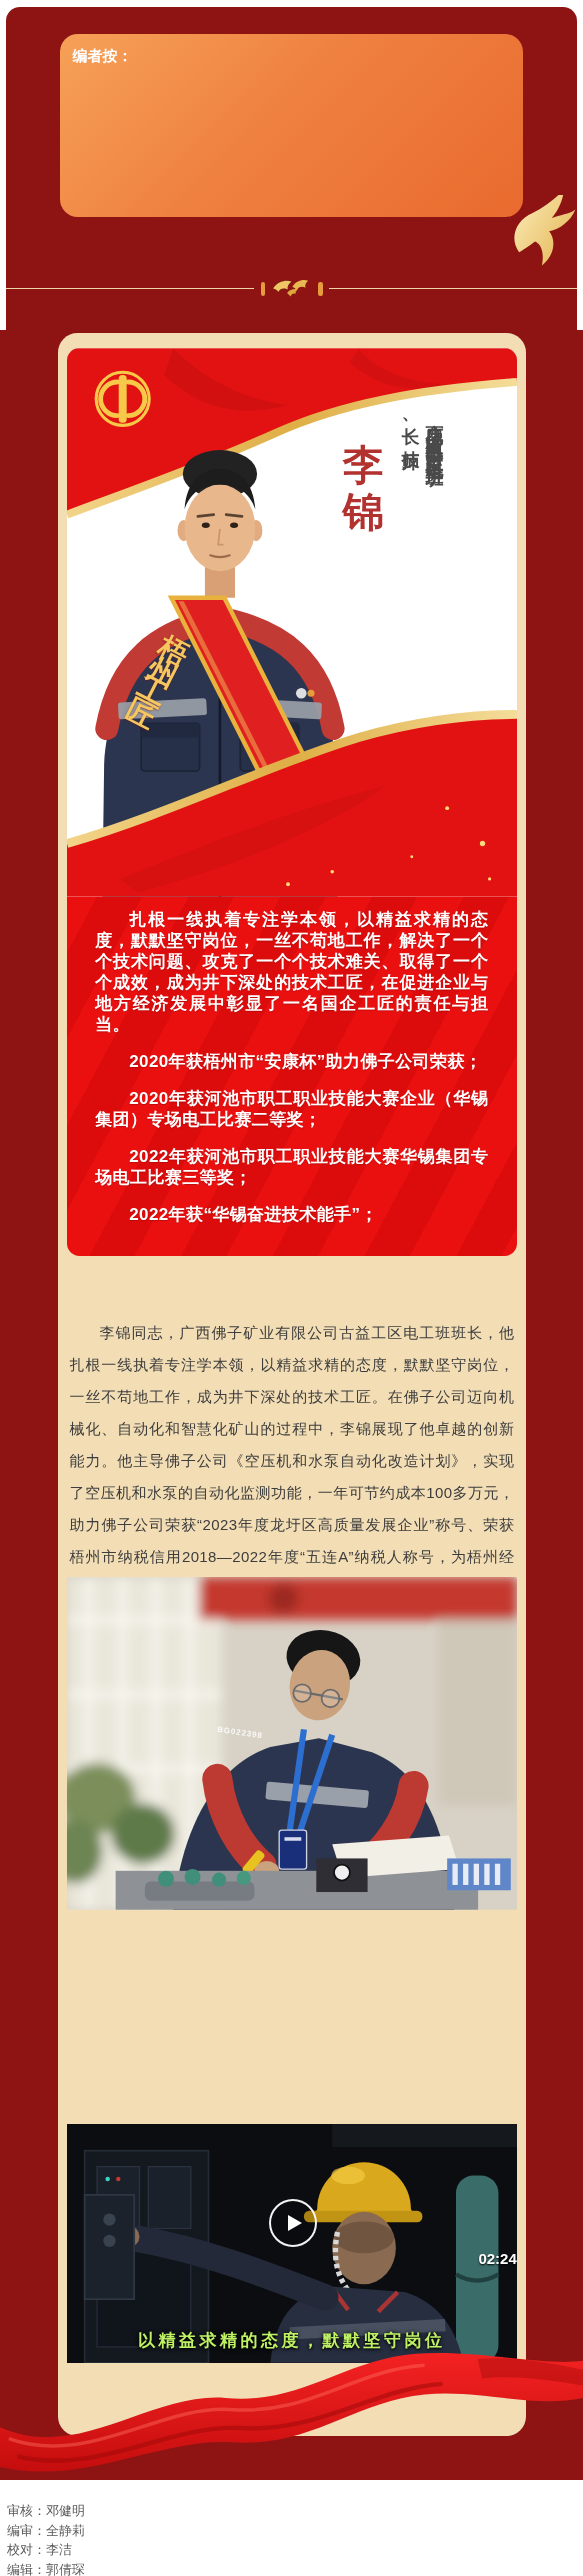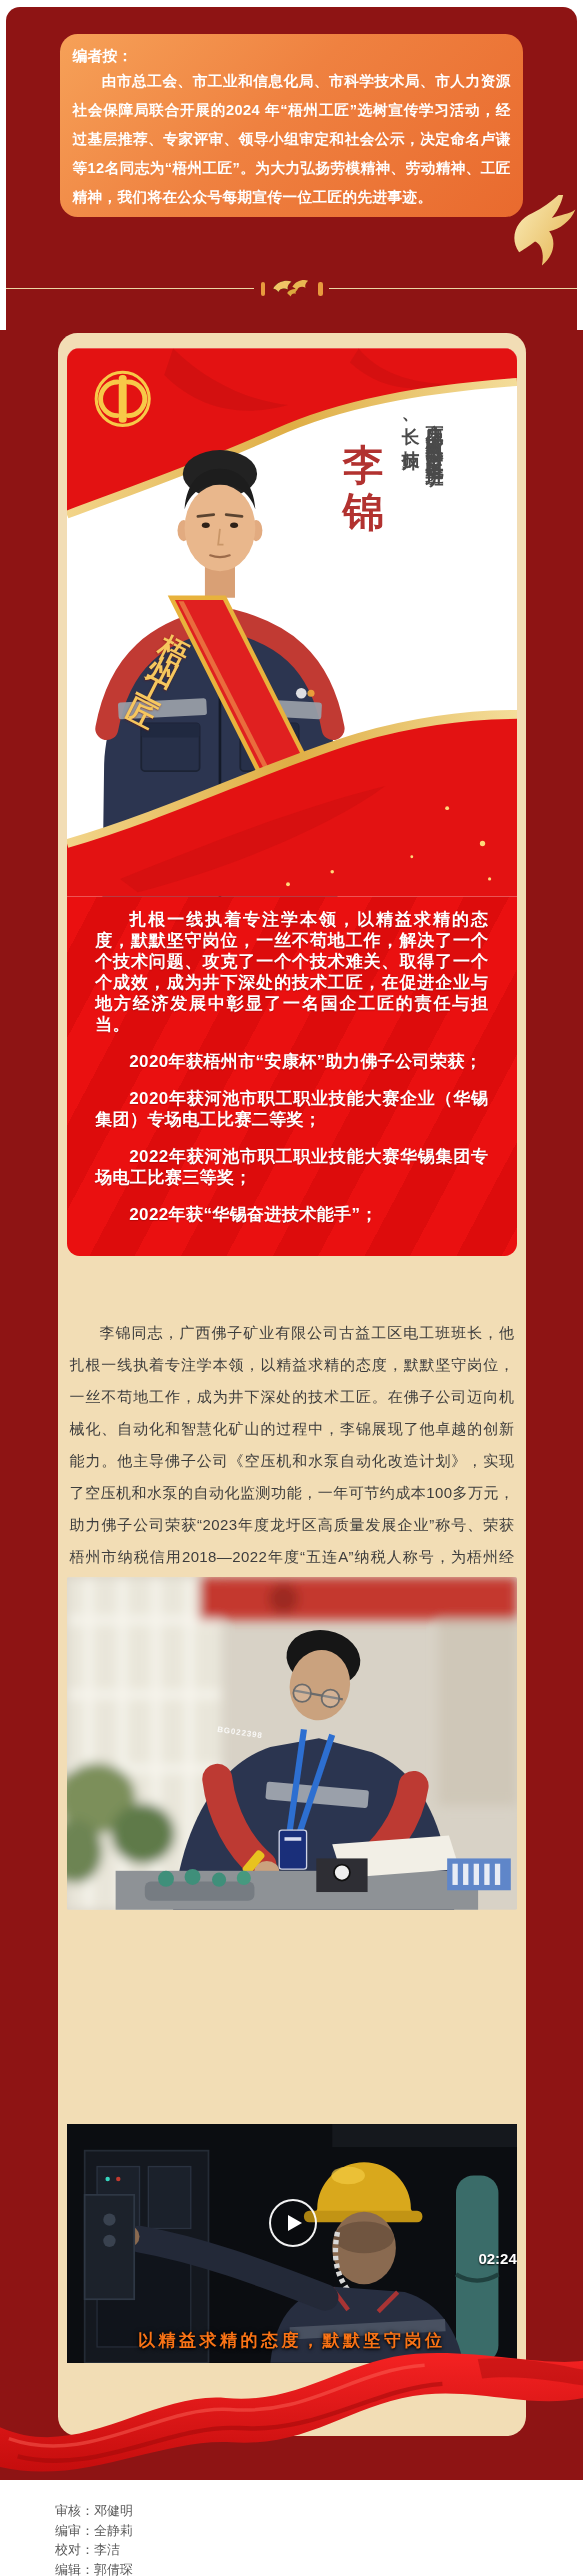--- a/index.html
+++ b/index.html
@@ -56,39 +56,38 @@
 
   
   #video-box{left:8.8px;top:1791px;width:450px;height:239px;overflow:hidden;background:#0b0d11;}
   #play-button{left:202px;top:75px;width:48px;height:48px;border:2.7px solid rgba(255,255,255,.95);
                border-radius:50%;box-sizing:border-box;background:rgba(0,0,0,.12);
                display:flex;align-items:center;justify-content:center;cursor:pointer;}
   #play-triangle{width:0;height:0;border-left:14px solid #ffffff;border-top:8.8px solid transparent;
                  border-bottom:8.8px solid transparent;margin-left:4.4px;}
   #video-duration{left:0;top:126px;width:450px;text-align:right;color:#ffffff;
                   font-weight:bold;font-size:15px;text-shadow:0 0.9px 1.8px #000;}
-  #video-subtitle{left:0;top:205px;width:450px;text-align:center;color:#f97316;
+  #video-subtitle{left:0;top:205px;width:450px;text-align:center;color:#bef264;
                   font-weight:bold;font-size:17px;letter-spacing:3.5px;
                   text-shadow:0 0.9px 2.7px #000,0 0 5.3px rgba(0,0,0,.8);}
 
   #ribbon{left:0;top:2013px;width:583px;height:133px;}
 
   
   #credits{left:7px;top:2501px;color:#595959;font-size:13px;line-height:19.5px;}
-  #credits .row{white-space:nowrap;margin-left:48px;}
+  #credits .row{white-space:nowrap;}
 </style>
 </head>
 <body>
 
 <div id="screen">
 
   <div id="top-block" class="abs">
     <div id="editor-box" class="abs">
       <div id="editor-label">编者按：</div>
-      <div id="editor-body">由市总工会、市工业和信息化局、市科学技术局、市人力资源社会保障局联合开展的2024 年“梧州工匠”选树宣传学习活动，经过基层推荐、专家评审、领导小组审定和社会公示，决定命名卢谦等12名同志为“梧州工匠”。为大力弘扬劳模精神、劳动精神、工匠精神，我们将在公众号每期宣传一位工匠的先进事迹。</div>
     </div>
 
     <svg id="big-dove" class="abs" viewBox="0 0 80 90">
       <defs>
         <linearGradient id="gd" x1="0" y1="0" x2="1" y2="1">
           <stop offset="0" stop-color="#fbeebc"></stop>
             <stop offset="1" stop-color="#e3b04a"></stop>
         </linearGradient>
       </defs>
       <g transform="rotate(-12 40 45)">

